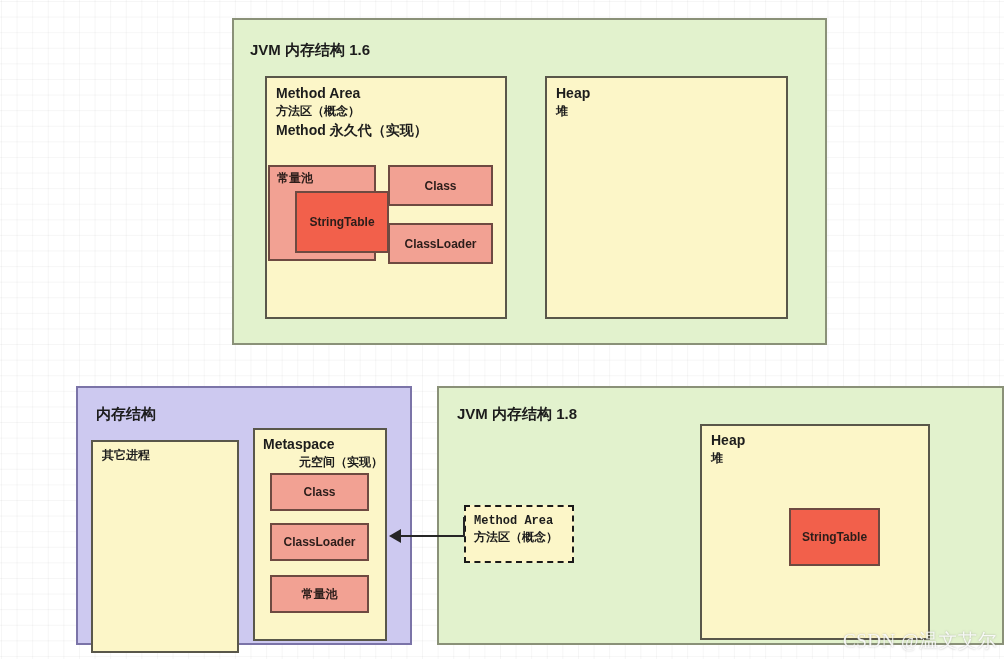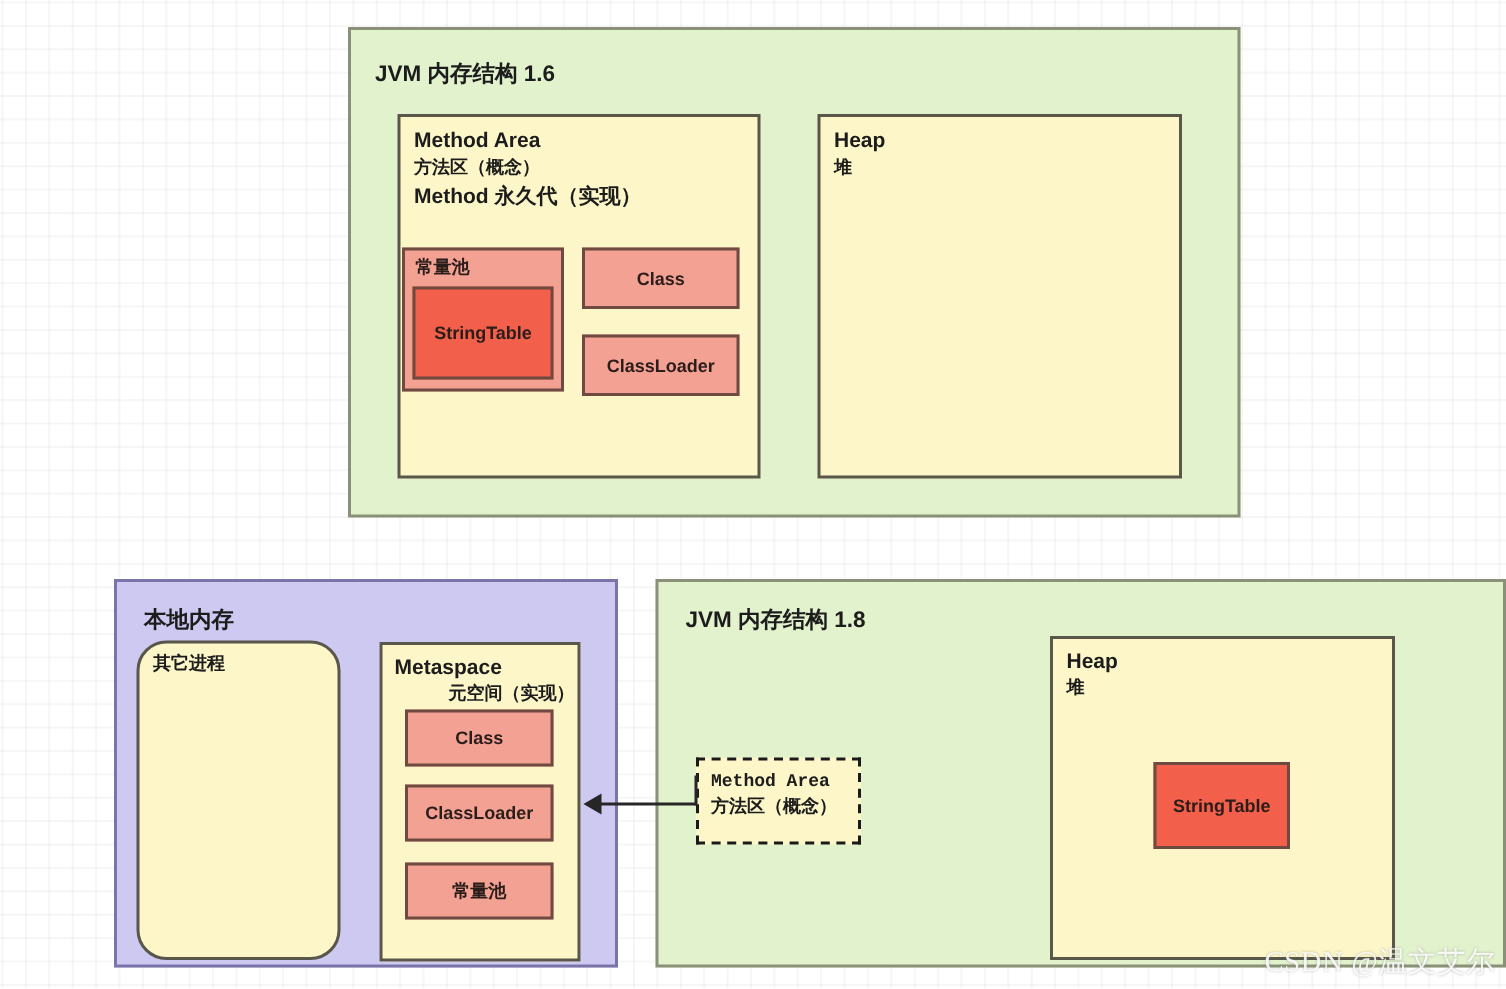--- a/index.html
+++ b/index.html
@@ -46,20 +46,21 @@
 
   
   .blk-salmon {
     background: #f2a193;
     border: 2px solid #6e4a41;
   }
   
   .blk-coral {
     background: #f2604b;
     border: 2px solid #6e4a41;
+    margin-left: 20px;
   }
 
   .dashed-box {
     background: #fcf6c8;
     border: 2px dashed #1a1a1a;
   }
 
   .title {
     position: absolute;
     font-weight: bold;
@@ -156,23 +157,23 @@
 
   <div class="box region-cream" style="left:545px; top:76px; width:243px; height:243px;">
     <div style="position:absolute; left:9px; top:7px;">
       <div class="title t-section" style="position:relative;">Heap</div>
       <div class="title t-small" style="position:relative; margin-top:2px;">堆</div>
     </div>
   </div>
 
   <div class="box panel-purple" style="left:76px; top:386px; width:336px; height:259px;">
   </div>
-  <div class="title t-panel" style="left:96px; top:404px;">本地内存</div>
-
-  <div class="box region-cream" style="left:91px; top:427px; width:136px; height:213px;border-radius:20px;">
+  <div class="title t-panel" style="left:96px; top:404px;">内存结构</div>
+
+  <div class="box region-cream" style="left:91px; top:440px; width:148px; height:213px;">
     <div class="title t-small" style="position:absolute; left:9px; top:7px;">其它进程</div>
   </div>
 
   <div class="box region-cream" style="left:253px; top:428px; width:134px; height:213px;">
     <div style="position:absolute; left:8px; top:6px;">
       <div class="title t-section" style="position:relative;">Metaspace</div>
       <div class="title t-small" style="position:relative; margin-top:2px;margin-left:36px;">元空间（实现）</div>
     </div>
   </div>
 

